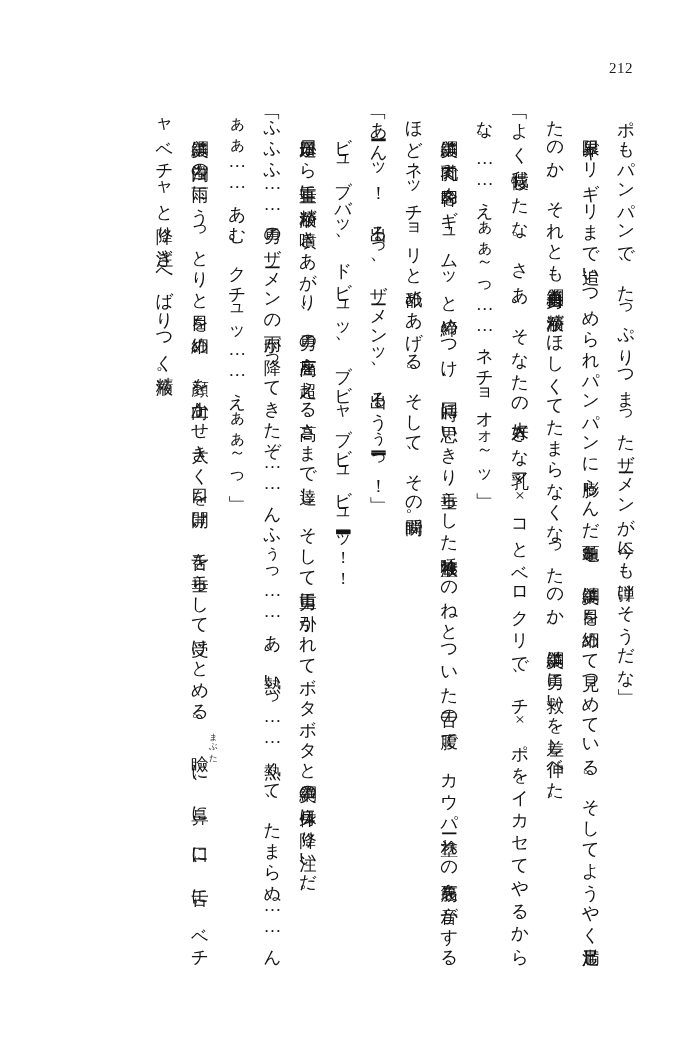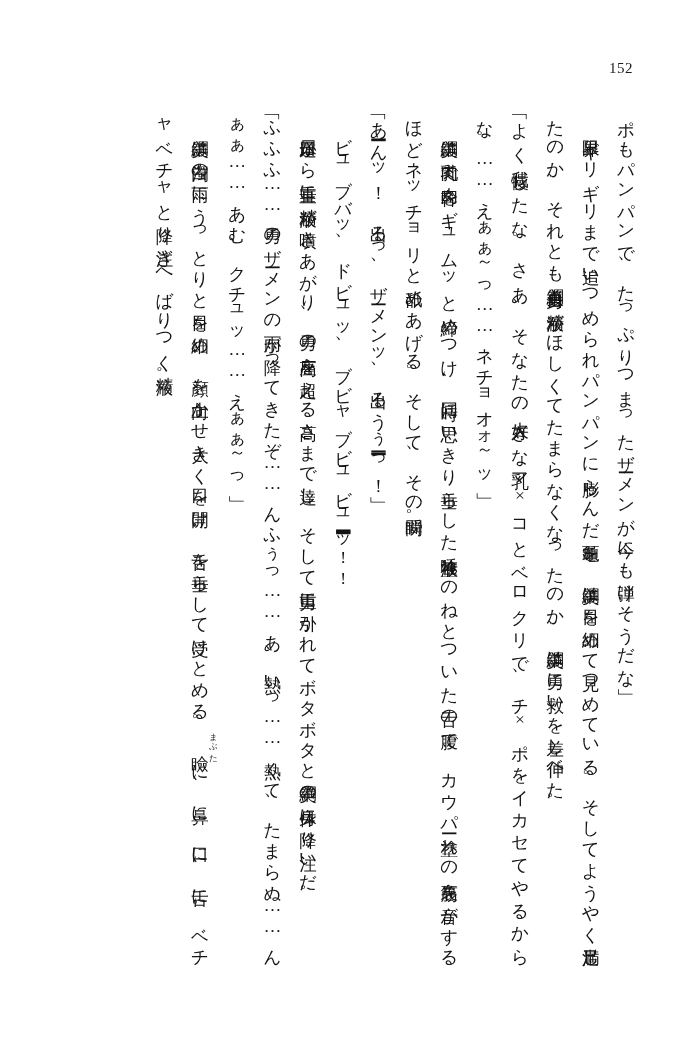--- a/index.html
+++ b/index.html
@@ -64,21 +64,21 @@
     letter-spacing: 0.5px;
     line-height: 1;
     color: #222;
   }
 </style>
 </head>
 <body>
 
 <div class="page">
 
-  <div class="page-number">152</div>
+  <div class="page-number">212</div>
 
   <div class="text-block">
     <p>ポもパンパンで、たっぷりつまったザーメンが今にも弾けそうだな」</p>
     <p class="indent">限界ギリギリまで追いつめられパンパンに膨らんだ亀頭を、美綱は目を細めて見つめている。そしてようやく満足したのか、それとも美綱自身も精液がほしくてたまらなくなったのか、美綱は勇に救いを差し伸べた。</p>
     <p>「よく我慢したな。さあ、そなたの大好きな乳マ×コとベロクリで、チ×ポをイカセてやるからな。……えぁぁ～っ……ネチョオォ～ッ」</p>
     <p class="indent">美綱は乳肉で肉幹をギュムッと締めつけ、同時に思いきり垂らした唾液塗れのねとついた舌の腹で、カウパー塗れの裏筋を音がするほどネッチョリと舐めあげる。そして、その瞬間。</p>
     <p>「あーーんッ！　出るっ、ザーメンッ、出るうぅーーーっ！」</p>
     <p class="indent">ビュブバッ、ドビュッ、ブビャブビュビューーーーッ!!</p>
     <p class="indent">尿道口から垂直に精液が噴きあがり、勇の座高を超える高さまで達し、そして重力に引かれてボタボタと美綱の身体に降り注いだ。</p>
     <p>「ふふふ……勇のザーメンの雨が降ってきたぞ……んふぅっ……あ、熱いっ……熱くて、たまらぬ……んぁぁ……あむ、クチュッ……えぁぁ～っ」</p>

